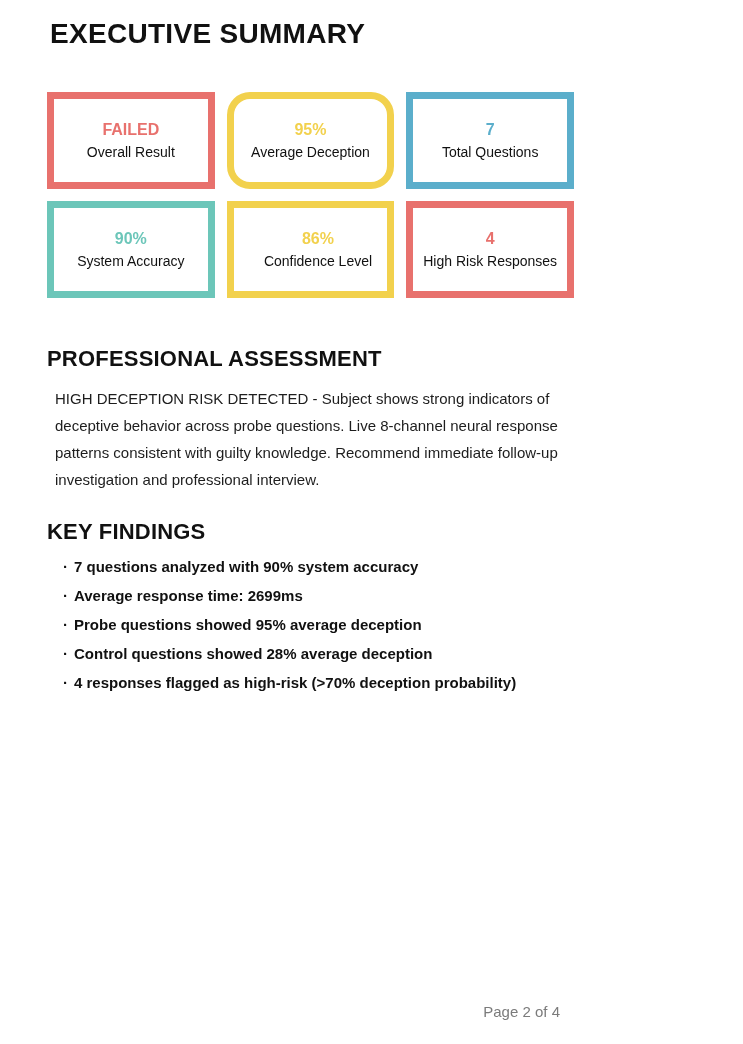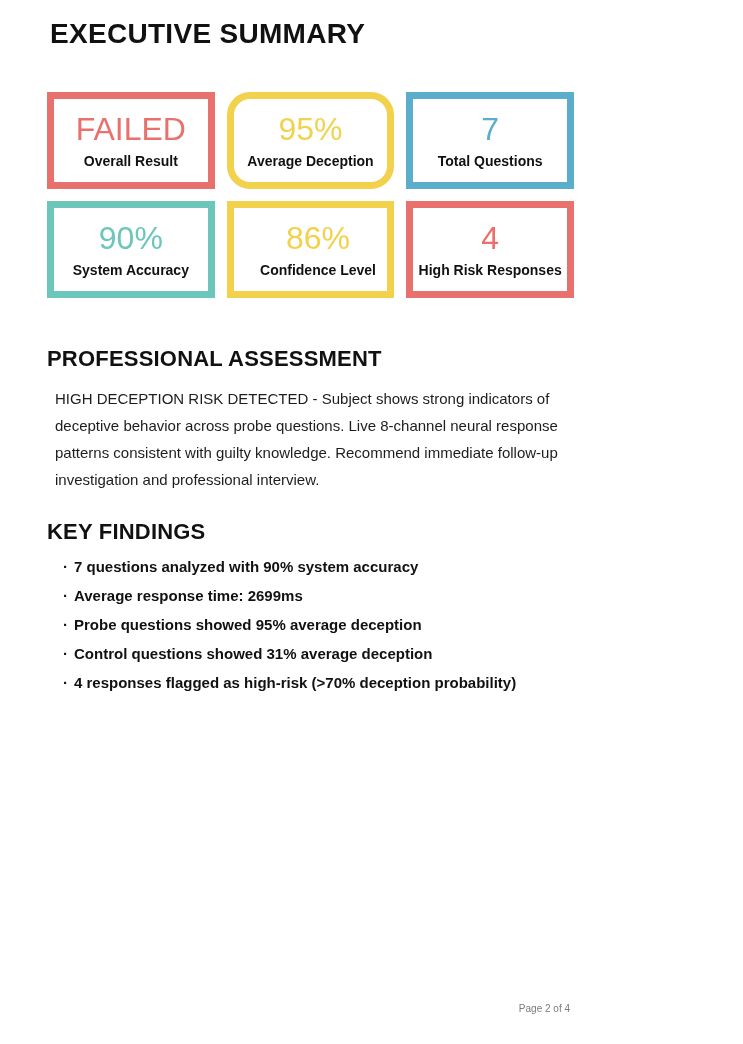--- a/index.html
+++ b/index.html
@@ -35,27 +35,27 @@
     border: 7px solid #cccccc;
     background: #ffffff;
     display: flex;
     flex-direction: column;
     align-items: center;
     justify-content: center;
     gap: 7px;
     text-align: center;
   }
   .metric-value {
-    font-size: 32px;
-    font-weight: normal;
+    font-size: 16px;
+    font-weight: bold;
     line-height: 1.1;
   }
   .metric-label {
     font-size: 14px;
-    font-weight: bold;
+    font-weight: normal;
     color: #111111;
     line-height: 1.1;
   }
 
   .section-heading {
     margin: 0;
     font-size: 22px;
     line-height: 26px;
     font-weight: bold;
     color: #111111;
@@ -81,22 +81,22 @@
     font-weight: bold;
     color: #111111;
     line-height: 18px;
     margin-bottom: 11px;
   }
   .bullet-glyph { margin-right: 6px; }
 
   .page-footer {
     position: absolute;
     top: 1003px;
-    right: 50px;
-    font-size: 10px;
+    right: 60px;
+    font-size: 15px;
     color: #7b7b7b;
   }
 </style>
 </head>
 <body>
 
 <div class="page">
   <div class="content">
 
     <h1 class="page-title">EXECUTIVE SUMMARY</h1>
@@ -132,21 +132,21 @@
       <h2 class="section-heading">PROFESSIONAL ASSESSMENT</h2>
       <p class="assessment-body">HIGH DECEPTION RISK DETECTED - Subject shows strong indicators of deceptive behavior across probe questions. Live 8-channel neural response patterns consistent with guilty knowledge. Recommend immediate follow-up investigation and professional interview.</p>
     </div>
 
     <div class="section-findings">
       <h2 class="section-heading">KEY FINDINGS</h2>
       <ul class="findings-list">
         <li class="finding-item"><span class="bullet-glyph">·</span><span>7 questions analyzed with 90% system accuracy</span></li>
         <li class="finding-item"><span class="bullet-glyph">·</span><span>Average response time: 2699ms</span></li>
         <li class="finding-item"><span class="bullet-glyph">·</span><span>Probe questions showed 95% average deception</span></li>
-        <li class="finding-item"><span class="bullet-glyph">·</span><span>Control questions showed 31% average deception</span></li>
+        <li class="finding-item"><span class="bullet-glyph">·</span><span>Control questions showed 28% average deception</span></li>
         <li class="finding-item"><span class="bullet-glyph">·</span><span>4 responses flagged as high-risk (&gt;70% deception probability)</span></li>
       </ul>
     </div>
 
   </div>
 
   <div class="page-footer">Page 2 of 4</div>
 </div>
 
 </body></html>

